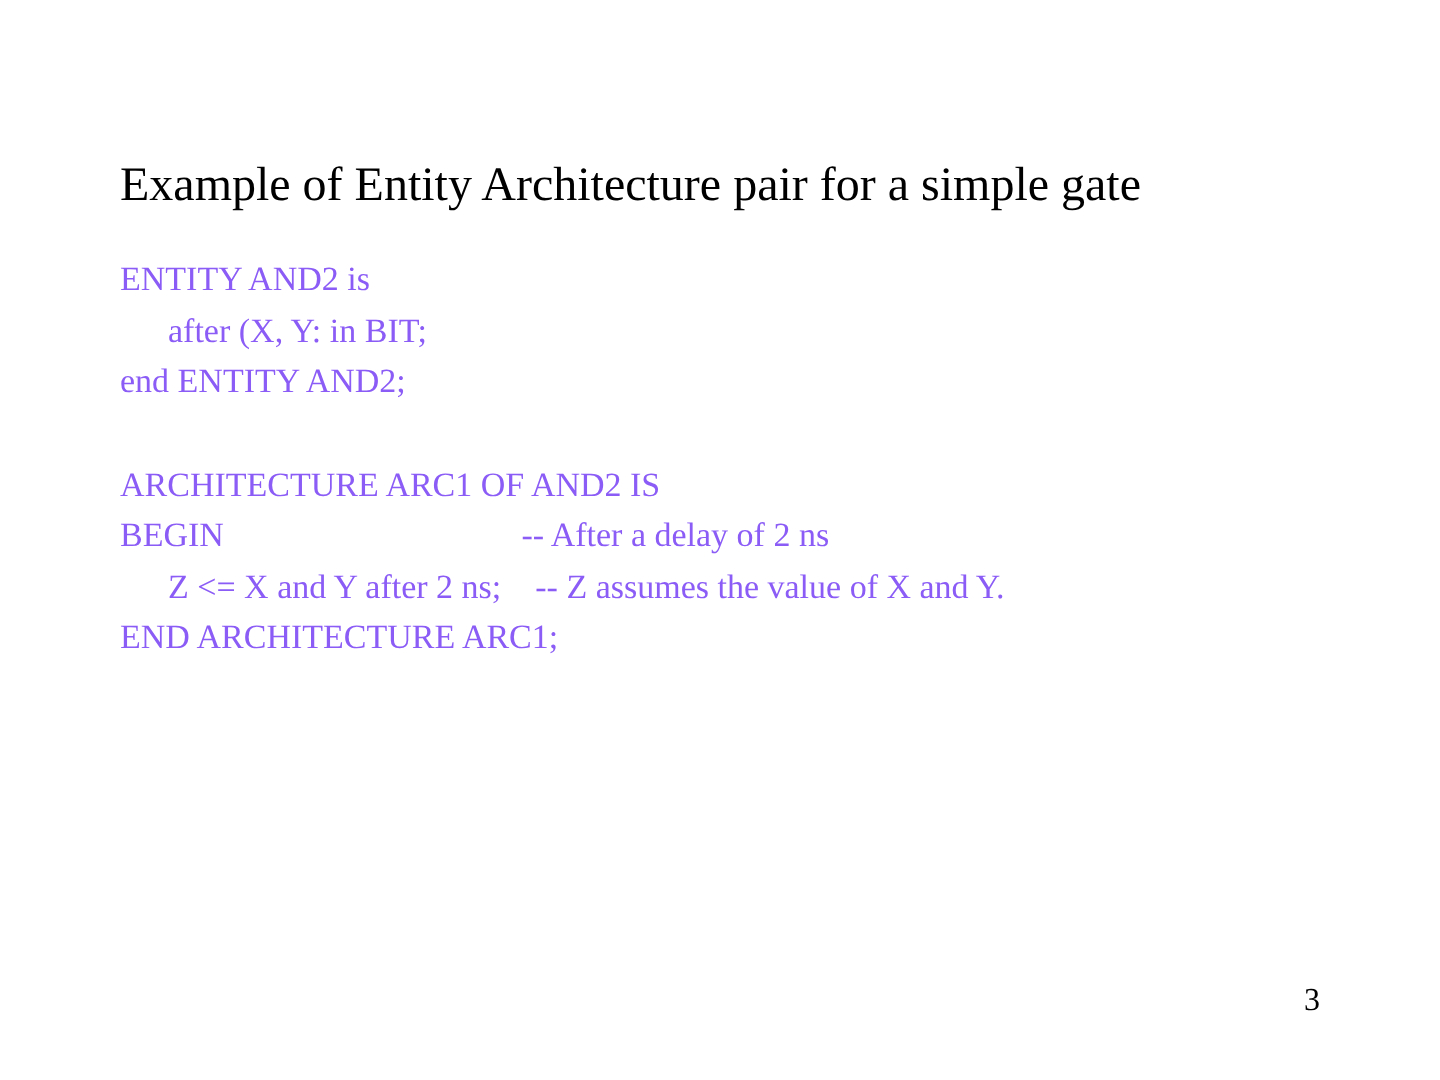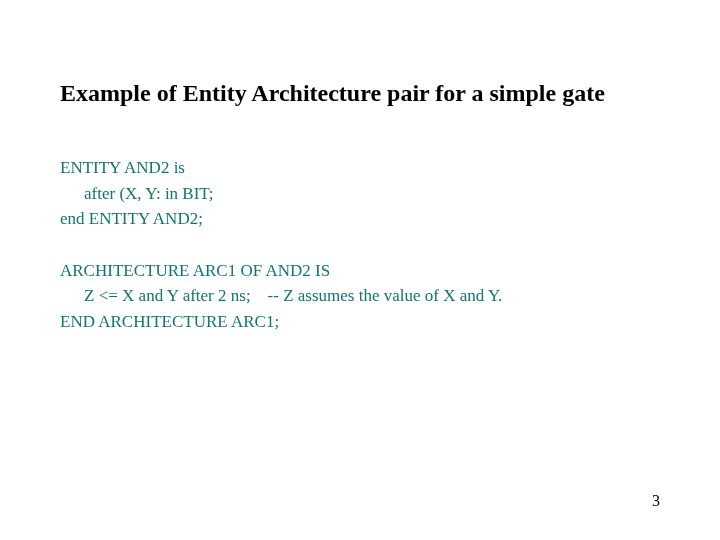--- a/index.html
+++ b/index.html
@@ -12,28 +12,28 @@
       height: 540px;
       background: white;
       font-family: "Times New Roman", Times, serif;
       position: relative;
     }
     .slide {
       padding: 80px 60px 0 60px;
     }
     .title {
       font-size: 24px;
-      font-weight: bold;
+      font-weight: normal;
       color: #000;
-      margin-bottom: 48px;
+      margin-bottom: 20px;
     }
     .code-block {
       font-size: 17px;
       line-height: 1.5;
-      color: #0f766e;
+      color: #8b5cf6;
     }
     .code-line {
       white-space: pre;
     }
     .indent1 {
       padding-left: 24px;
     }
     .indent2 {
       padding-left: 48px;
     }
@@ -57,18 +57,19 @@
   <div class="code-block">
     <div class="code-line">ENTITY AND2 is</div>
     <div class="code-line indent1">after (X, Y: in BIT;</div>
     <div class="code-line">end ENTITY AND2;</div>
   </div>
 
   <div class="block-gap"></div>
 
   <div class="code-block">
     <div class="code-line">ARCHITECTURE ARC1 OF AND2 IS</div>
+    <div class="code-line">BEGIN                                   -- After a delay of 2 ns</div>
     <div class="code-line indent1">Z &lt;= X and Y after 2 ns;    -- Z assumes the value of X and Y.</div>
     <div class="code-line">END ARCHITECTURE ARC1;</div>
   </div>
 </div>
 
 <div class="page-number">3</div>
 
 </body></html>

